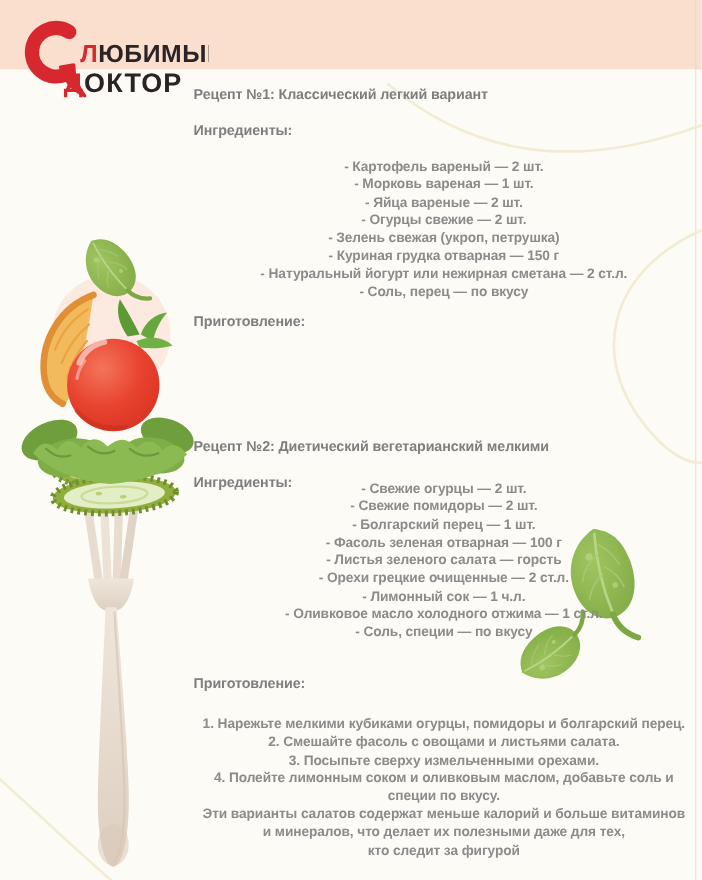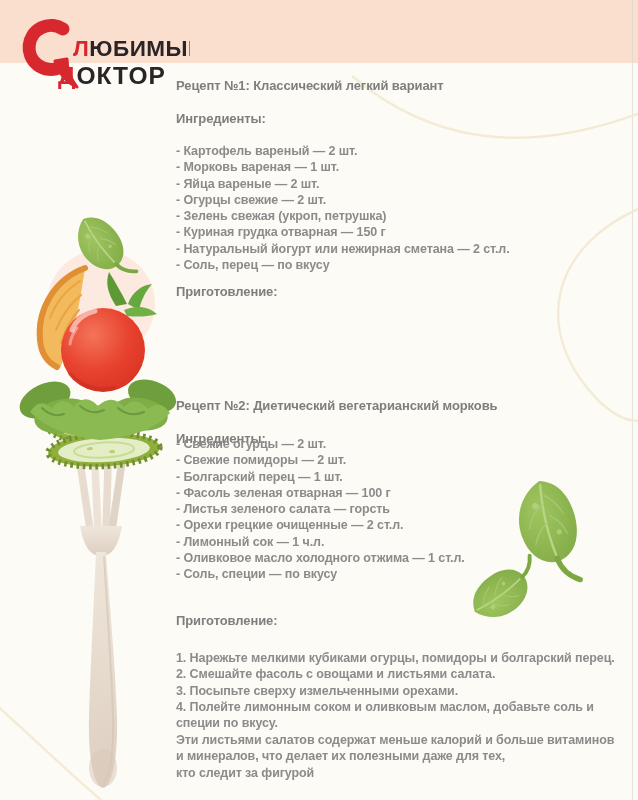--- a/index.html
+++ b/index.html
@@ -12,21 +12,21 @@
   .page-edge { position:absolute; left:632px; top:0; width:1px; height:800px; background:#d6d6d6; opacity:.65; }
 
   .deco-svg, .illu-svg, .logo-svg { position:absolute; }
   .deco-svg  { left:0; top:0; width:638px; height:800px; z-index:1; }
   .logo-svg  { left:14px; top:15px; width:176px; height:78px; z-index:4; }
 
   .textcol { position:absolute; z-index:3; left:176px; width:455px;
     color:#8b8b8b; font-size:12.5px; font-weight:700; line-height:16.3px;
     letter-spacing:-0.1px; }
   .heading { color:#7e7e7e; font-size:13px; }
-  .list { white-space:pre-line; }
+  .list { white-space:pre-line;text-align:center; }
 </style>
 </head>
 <body>
 
 <div class="page">
 
   <div class="top-band"></div>
 
   <svg class="deco-svg" viewBox="0 0 638 800" aria-hidden="true">
     <defs>
@@ -138,35 +138,35 @@
   <div class="textcol list" style="top:143px">- Картофель вареный — 2 шт.
 - Морковь вареная — 1 шт.
 - Яйца вареные — 2 шт.
 - Огурцы свежие — 2 шт.
 - Зелень свежая (укроп, петрушка)
 - Куриная грудка отварная — 150 г
 - Натуральный йогурт или нежирная сметана — 2 ст.л.
 - Соль, перец — по вкусу</div>
   <div class="textcol heading" style="top:284px">Приготовление:</div>
 
-  <div class="textcol heading" style="top:398px">Рецепт №2: Диетический вегетарианский морковь</div>
+  <div class="textcol heading" style="top:398px">Рецепт №2: Диетический вегетарианский мелкими</div>
   <div class="textcol heading" style="top:431px">Ингредиенты:</div>
   <div class="textcol list" style="top:436px">- Свежие огурцы — 2 шт.
 - Свежие помидоры — 2 шт.
 - Болгарский перец — 1 шт.
 - Фасоль зеленая отварная — 100 г
 - Листья зеленого салата — горсть
 - Орехи грецкие очищенные — 2 ст.л.
 - Лимонный сок — 1 ч.л.
 - Оливковое масло холодного отжима — 1 ст.л.
 - Соль, специи — по вкусу</div>
   <div class="textcol heading" style="top:613px">Приготовление:</div>
   <div class="textcol list" style="top:650px">1. Нарежьте мелкими кубиками огурцы, помидоры и болгарский перец.
 2. Смешайте фасоль с овощами и листьями салата.
 3. Посыпьте сверху измельченными орехами.
 4. Полейте лимонным соком и оливковым маслом, добавьте соль и специи по вкусу.</div>
 
-  <div class="textcol list" style="top:732px">Эти листьями салатов содержат меньше калорий и больше витаминов
+  <div class="textcol list" style="top:732px">Эти варианты салатов содержат меньше калорий и больше витаминов
 и минералов, что делает их полезными даже для тех,
 кто следит за фигурой</div>
 
   <div class="page-edge"></div>
 </div>
 
 </body></html>

